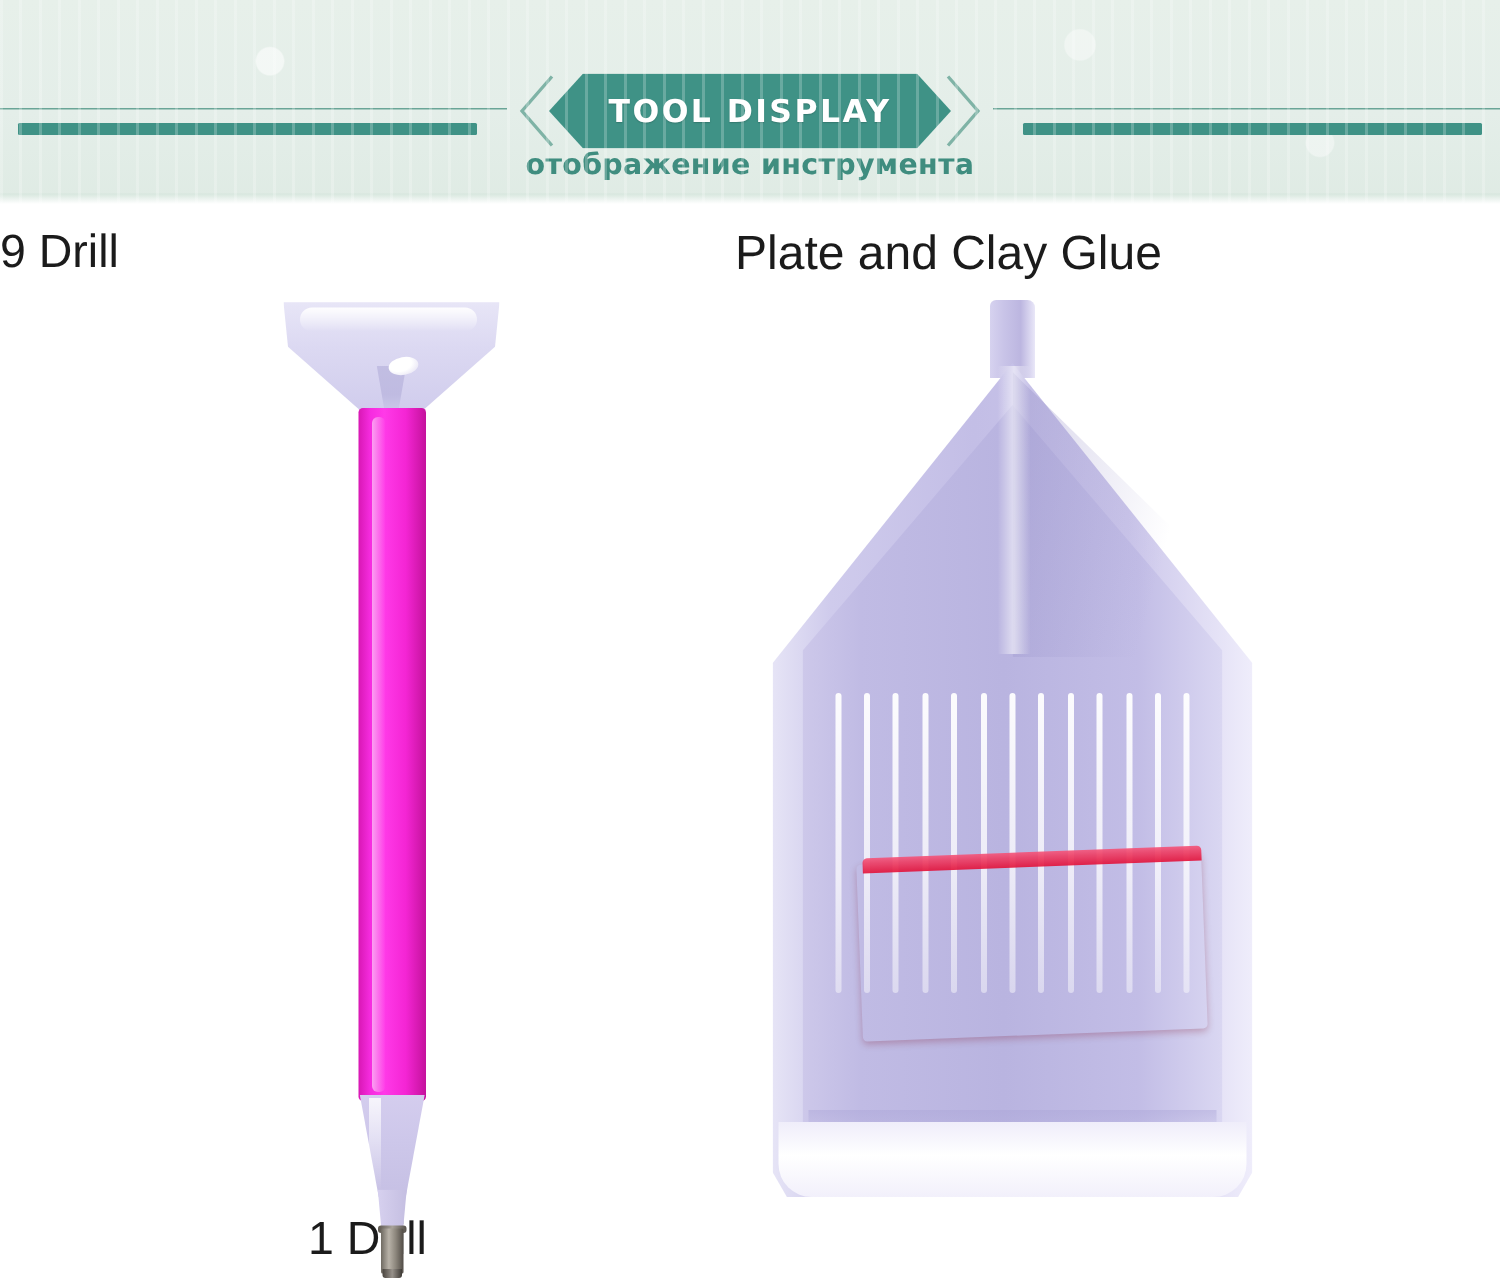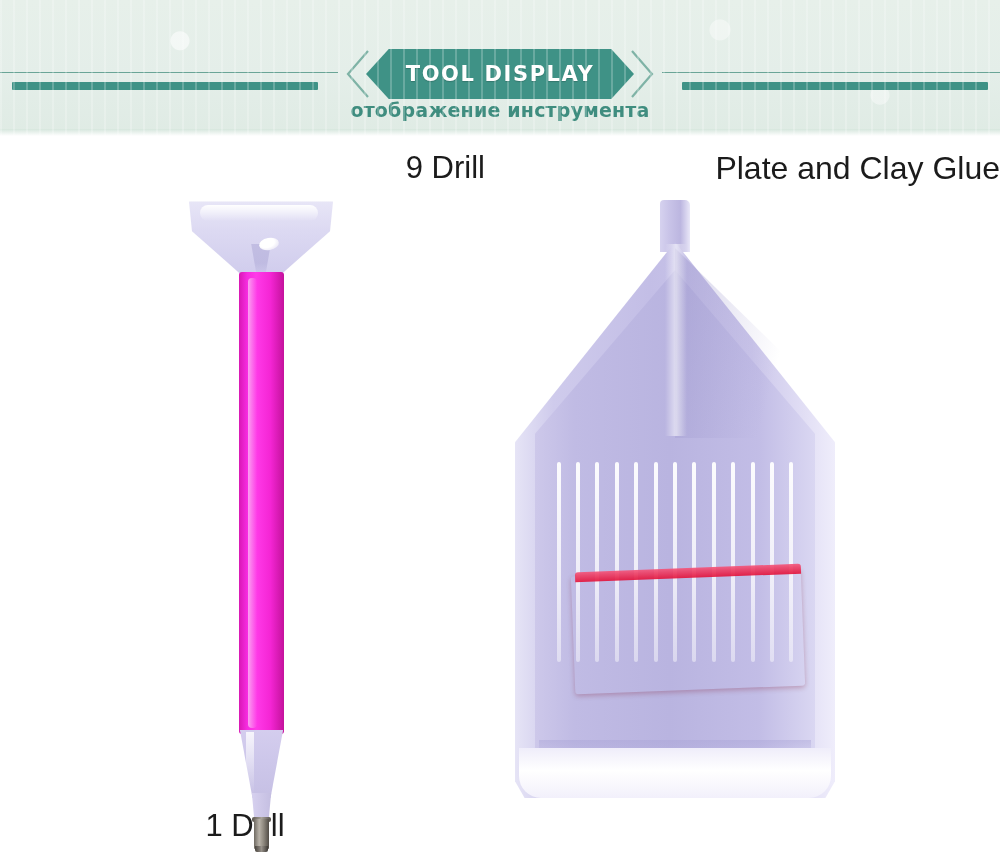--- a/index.html
+++ b/index.html
@@ -60,22 +60,22 @@
   #banner-subtitle{
     position:absolute;left:0;top:99px;width:1000px;text-align:center;
     color:#3f8d7f;font-size:19px;font-weight:bold;letter-spacing:.2px;
     font-family:"DejaVu Sans","Liberation Sans",sans-serif;
   }
 
   
   #content-area{position:absolute;left:0;top:136px;width:1000px;height:717px;background:#fff;}
 
   .caption{position:absolute;color:#1b1b1b;white-space:nowrap;}
-  #label-9drill{left:0;top:14px;width:485px;text-align:right;font-size:31px;}
-  #label-plate{left:490px;top:14px;width:510px;text-align:right;font-size:32px;}
+  #label-9drill{left:0;top:14px;width:485px;text-align:left;font-size:31px;}
+  #label-plate{left:490px;top:14px;width:510px;text-align:left;font-size:32px;}
   #label-1drill{left:110px;top:672px;width:270px;text-align:center;font-size:31px;}
 
   
   #pen-tool{position:absolute;left:186px;top:64px;width:150px;height:600px;}
 
   
   .pen-head{
     position:absolute;left:0;top:0;width:150px;height:78px;
     background:linear-gradient(to bottom,#e8e6f7 0%,#dcd9f2 40%,#cfcbec 100%);
     border-radius:7px 7px 4px 4px;

